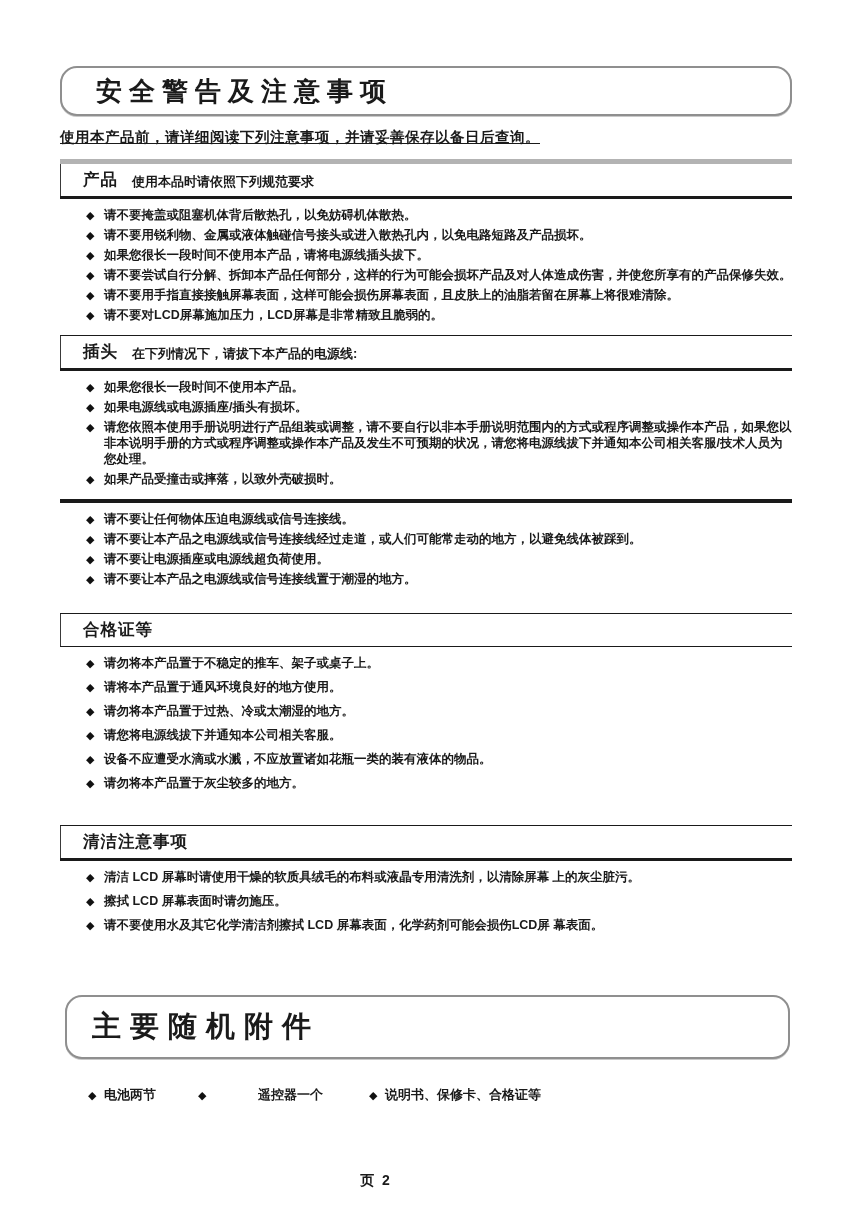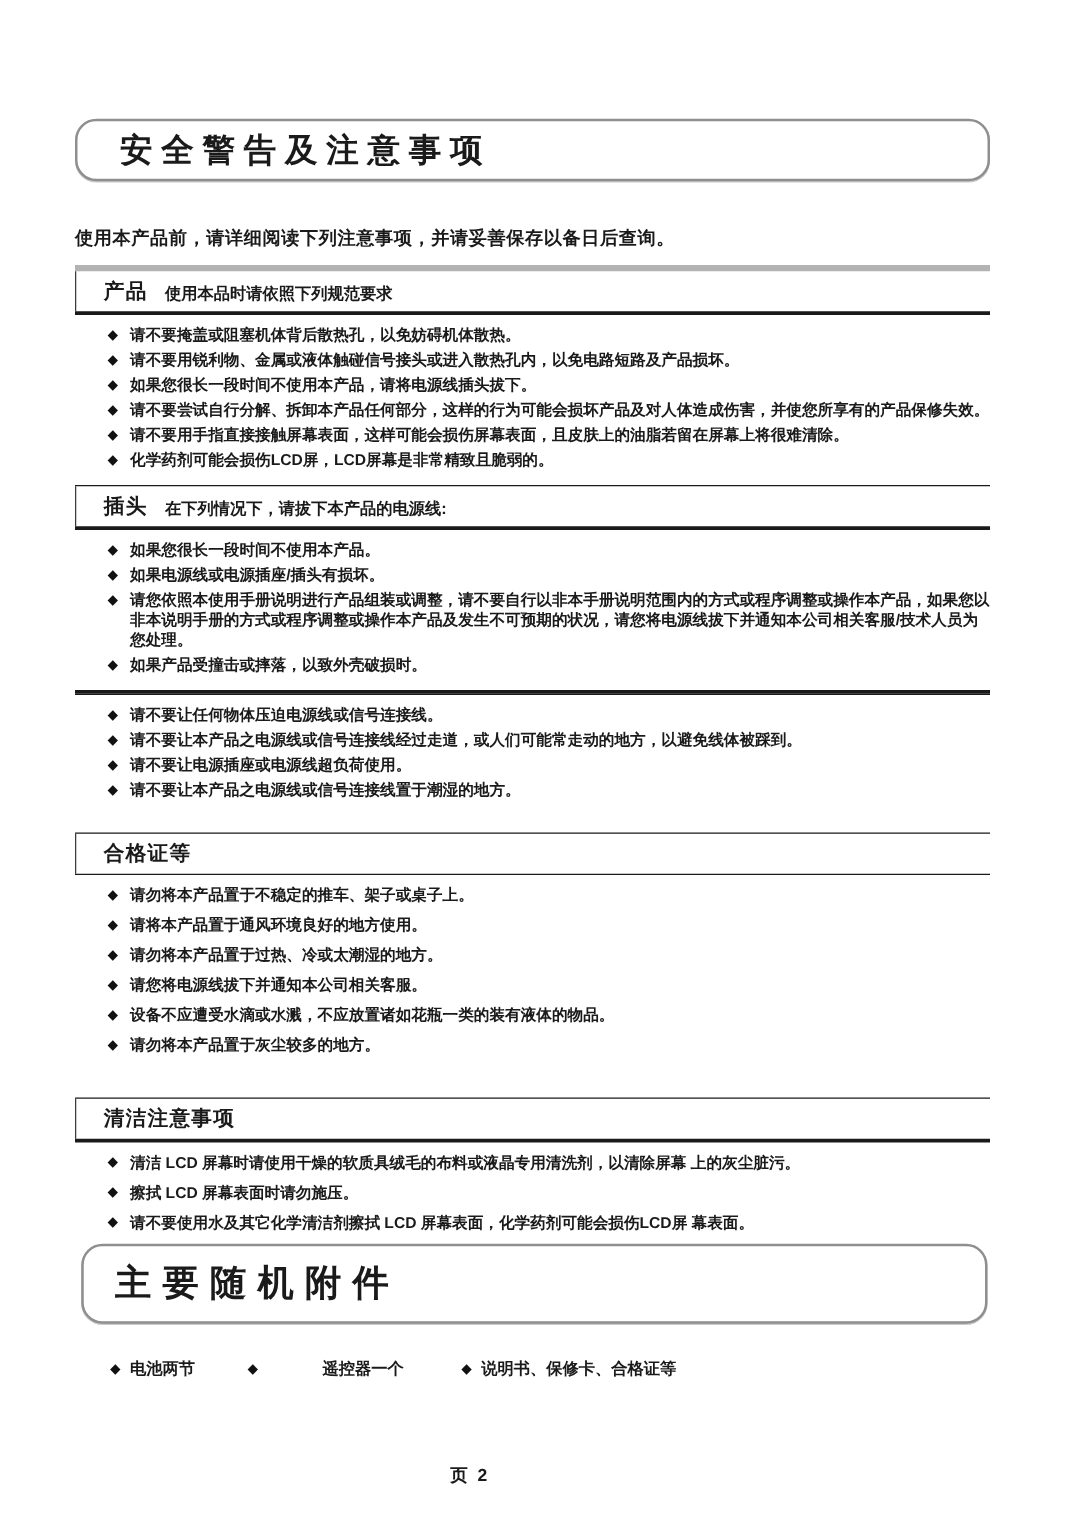--- a/index.html
+++ b/index.html
@@ -4,21 +4,21 @@
 <style>
   html,body{margin:0;padding:0;background:#ffffff;}
   .page{
     position:relative;
     width:852px;height:1231px;
     background:#ffffff;
     overflow:hidden;
     font-family:"Liberation Sans","DejaVu Sans",sans-serif;
     color:#1a1a1a;
   }
-  .content{position:relative;margin:0 60px;padding-top:95px;width:732px;box-sizing:border-box;}
+  .content{position:relative;margin:0 60px;padding-top:66px;width:732px;box-sizing:border-box;}
 
   
   .banner{
     border:2.5px solid #8f8f8f;
     border-radius:17px;
     height:46px;
     display:flex;align-items:center;
     background:#ffffff;
     box-shadow:0 1px 0 #c9c9c9;
   }
@@ -27,24 +27,25 @@
     font-weight:bold;
     font-size:26px;
     letter-spacing:7px;
     padding-left:34px;
     white-space:nowrap;
   }
   .banner.big{height:60px;}
   .banner.big .banner-title{font-size:29px;letter-spacing:9px;padding-left:25px;}
 
   .intro{
-    margin-top:36px;
+    margin-top:12px;
     font-size:14.5px;
     font-weight:700;
     letter-spacing:0.5px;
+    text-decoration:underline;
   }
 
   
   .rule{width:100%;}
   .rule.gray-bar{height:5px;background:#b3b3b3;margin-top:12px;}
   .rule.thin{border-top:1.5px solid #1a1a1a;}
   .rule.heavy{border-top:3px solid #1a1a1a;}
 
   .sec-head{
     display:flex;align-items:flex-end;
@@ -127,21 +128,21 @@
         <div class="item">
             <span class="diamond">◆</span>
             <span class="item-text">请不要尝试自行分解、拆卸本产品任何部分，这样的行为可能会损坏产品及对人体造成伤害，并使您所享有的产品保修失效。</span>
           </div>
         <div class="item">
             <span class="diamond">◆</span>
             <span class="item-text">请不要用手指直接接触屏幕表面，这样可能会损伤屏幕表面，且皮肤上的油脂若留在屏幕上将很难清除。</span>
           </div>
         <div class="item">
             <span class="diamond">◆</span>
-            <span class="item-text">化学药剂可能会损伤LCD屏，LCD屏幕是非常精致且脆弱的。</span>
+            <span class="item-text">请不要对LCD屏幕施加压力，LCD屏幕是非常精致且脆弱的。</span>
           </div>
       </div>
     </div>
 
     <div>
       <div class="rule thin"></div>
       <div class="sec-head">
         <span class="sec-title">插头</span>
         <span class="sec-sub">在下列情况下，请拔下本产品的电源线:</span>
       </div>

